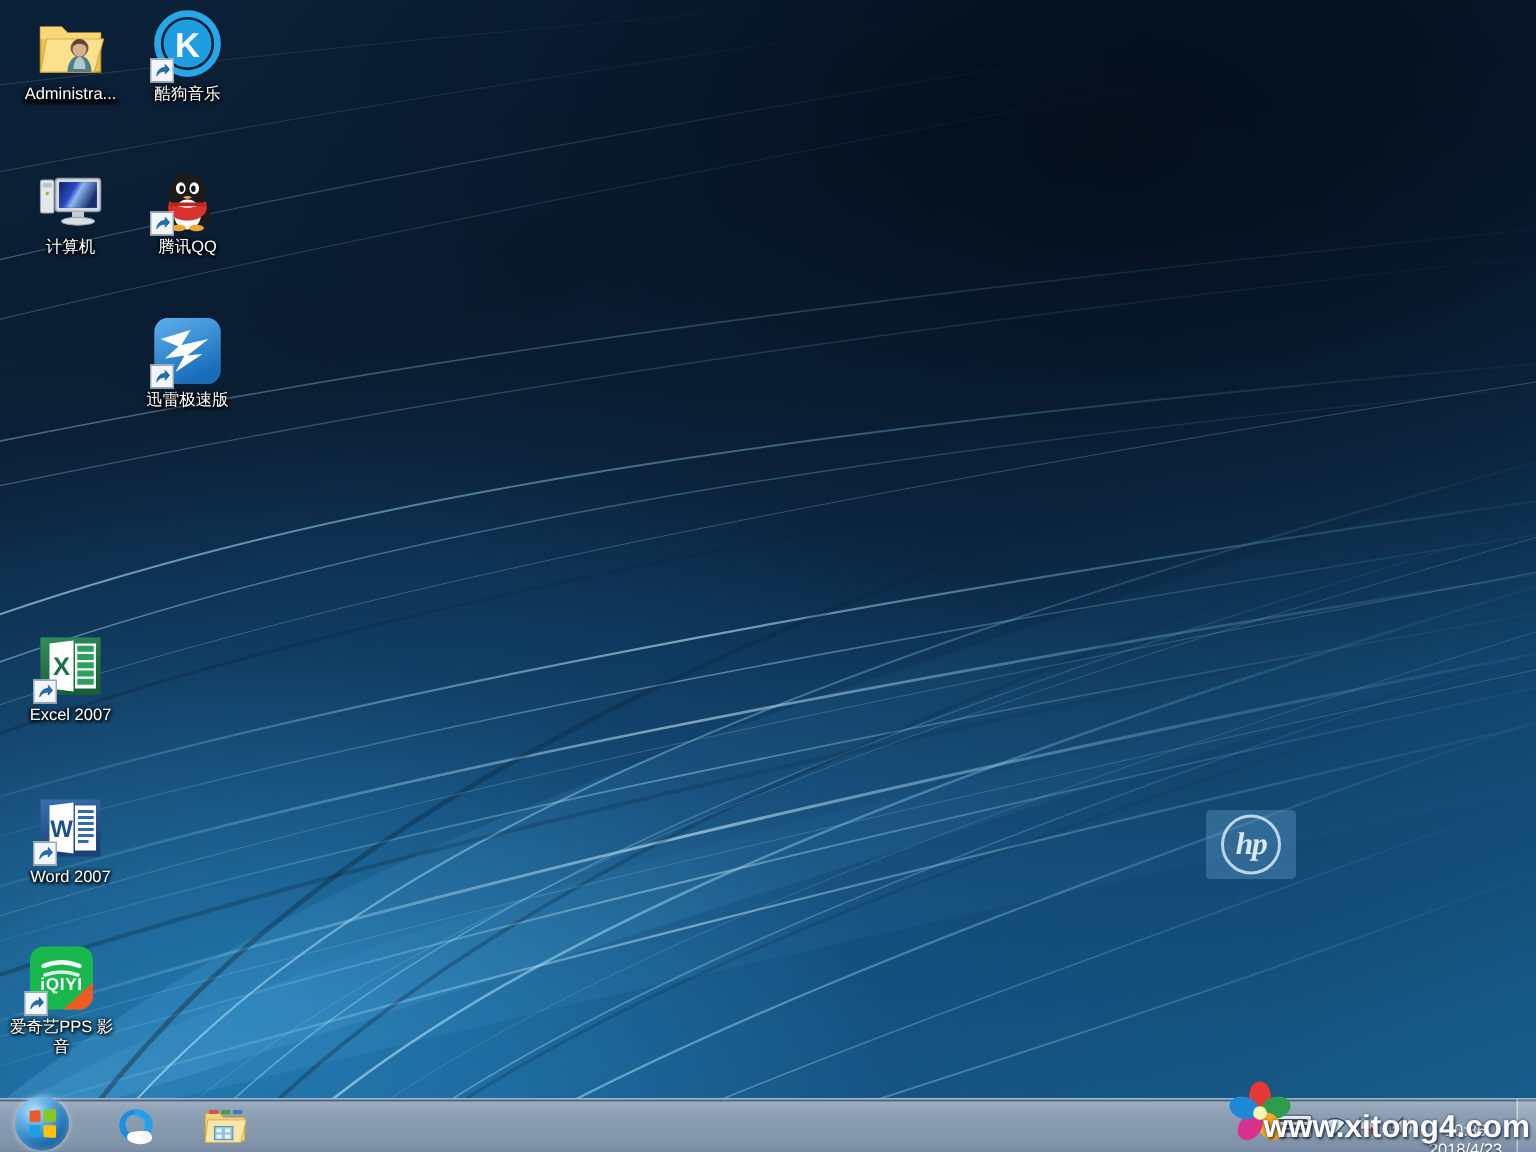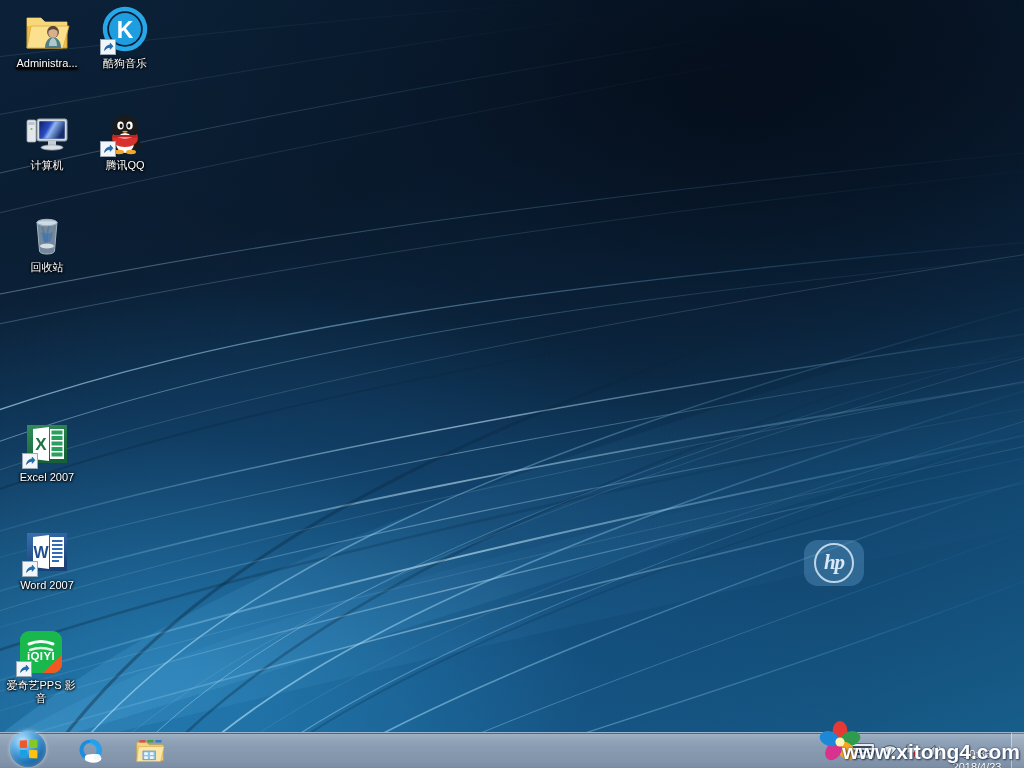--- a/index.html
+++ b/index.html
@@ -40,21 +40,21 @@
   #streaks { position: absolute; inset: 0; }
 
   
   #hp-logo {
     position: absolute;
     left: 804px;
     top: 540px;
     width: 60px;
     height: 46px;
     background: rgba(118,178,224,0.30);
-    border-radius: 14px;
+    border-radius: 3px;
     display: flex;
     align-items: center;
     justify-content: center;
   }
   #hp-logo .hp-oval {
     width: 40px;
     height: 40px;
     border-radius: 50%;
     border: 2.5px solid rgba(225,240,252,0.80);
     display: flex;
@@ -412,34 +412,42 @@
       </svg>
       <span class="shortcut-arrow">
         <svg width="12" height="12" viewBox="0 0 12 12">
           <path d="M2.5 9.5 C3 5.5 5.5 4 8.2 4 L8.2 2 L11 5.2 L8.2 8.4 L8.2 6.4 C6 6.4 4 7.2 2.5 9.5 Z" fill="#1f6fb5" stroke="#0d4a82" stroke-width="0.5"></path>
         </svg>
       </span>
     </div>
     <div class="label">腾讯QQ</div>
   </div>
 
-  <div class="icon" style="left:8px; top:210px;">
-    <div class="glyph">
-      <svg width="48" height="48" viewBox="0 0 48 48">
-        <path d="M14 12 L34 12 L31.5 41 C31.3 43 28 44 24 44 S16.7 43 16.5 41 Z" fill="rgba(205,222,235,0.55)" stroke="#9fb6c6" stroke-width="1"></path>
-        <ellipse cx="24" cy="12.5" rx="10" ry="3.2" fill="rgba(225,238,247,0.8)" stroke="#9fb6c6" stroke-width="1"></ellipse>
-        <path d="M19 17 q4 8 3 21" stroke="#3a6fa8" stroke-width="1.6" fill="none" opacity="0.55"></path>
-        <path d="M26 16 q-3 9 -1 22" stroke="#3a6fa8" stroke-width="1.6" fill="none" opacity="0.45"></path>
-        <path d="M18 22 q6 3 12 0 q-1 6 -2 9 q-4 2 -8 0 z" fill="#2f6fb8" opacity="0.5"></path>
-        <ellipse cx="24" cy="36" rx="7" ry="2.4" fill="#e7eff5" opacity="0.85"></ellipse>
-      </svg>
-    </div>
-    <div class="label">回收站</div>
-  </div>
-
+
+  <div class="icon" style="left:86px; top:210px;">
+    <div class="glyph">
+      <svg width="48" height="48" viewBox="0 0 48 48">
+        <rect x="2" y="2" width="44" height="44" rx="9" fill="#2f8fdc"></rect>
+        <rect x="2" y="2" width="44" height="44" rx="9" fill="url(#xg)"></rect>
+        <defs>
+          <linearGradient id="xg" x1="0" y1="0" x2="0.4" y2="1">
+            <stop offset="0%" stop-color="#61b4ef" stop-opacity="0.9"></stop>
+            <stop offset="100%" stop-color="#1769b4" stop-opacity="0.9"></stop>
+          </linearGradient>
+        </defs>
+        <path d="M6 16 L26 10 L20 20 L38 16 L24 27 L34 26 L16 38 L22 27 L9 29 L18 21 Z" fill="#ffffff"></path>
+      </svg>
+      <span class="shortcut-arrow">
+        <svg width="12" height="12" viewBox="0 0 12 12">
+          <path d="M2.5 9.5 C3 5.5 5.5 4 8.2 4 L8.2 2 L11 5.2 L8.2 8.4 L8.2 6.4 C6 6.4 4 7.2 2.5 9.5 Z" fill="#1f6fb5" stroke="#0d4a82" stroke-width="0.5"></path>
+        </svg>
+      </span>
+    </div>
+    <div class="label">迅雷极速版</div>
+  </div>
 
 
   <div class="icon" style="left:8px; top:420px;">
     <div class="glyph">
       <svg width="48" height="48" viewBox="0 0 48 48">
         <rect x="4" y="5" width="40" height="38" fill="#1e7145"></rect>
         <rect x="4" y="5" width="40" height="38" fill="url(#eg)"></rect>
         <defs>
           <linearGradient id="eg" x1="0" y1="0" x2="0.3" y2="1">
             <stop offset="0%" stop-color="#3fa06a" stop-opacity="0.6"></stop>

